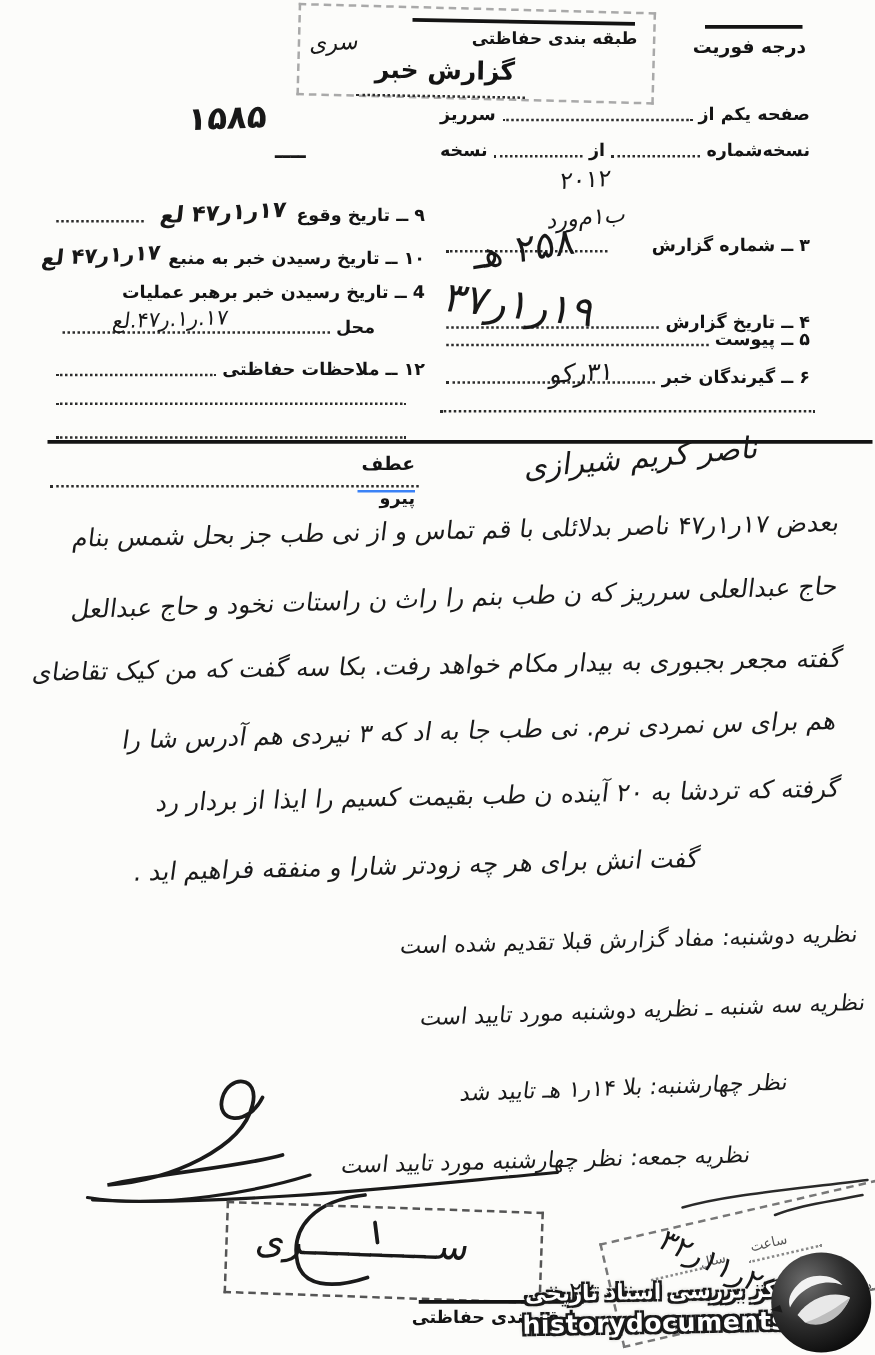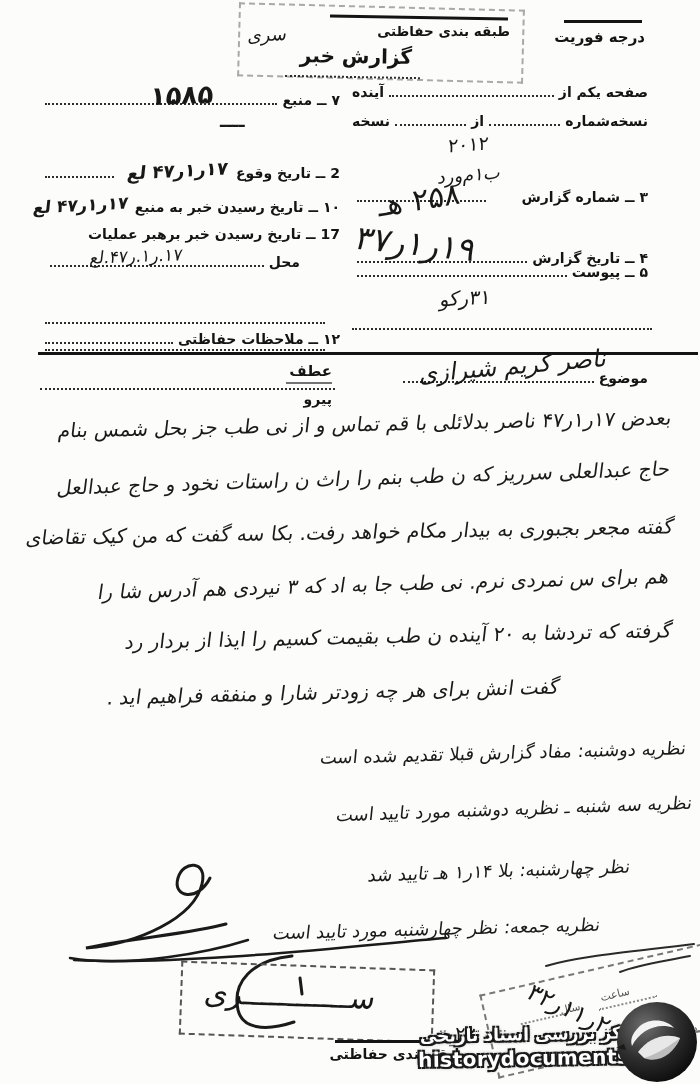--- a/index.html
+++ b/index.html
@@ -42,21 +42,21 @@
     <span class="lbl">طبقه بندی حفاظتی</span>
   </div>
   <div class="row" style="top:44px;left:292px;width:120px;font-size:20px;transform:rotate(1deg);">
     <span class="lbl">گزارش خبر</span>
   </div>
   <div class="dotline" style="top:74px;left:285px;width:135px;border-bottom-width:2px;transform:rotate(1deg);"></div>
 
   <div class="row" style="top:84px;right:52px;width:296px;">
     <span class="lbl">صفحه یکم از</span>
     <span class="lead"></span>
-    <span class="lbl">آینده</span>
+    <span class="lbl">سرریز</span>
   </div>
   <div class="row" style="top:113px;right:52px;width:296px;">
     <span class="lbl">نسخه‌شماره</span>
     <span class="lead"></span>
     <span class="lbl">از</span>
     <span class="lead"></span>
     <span class="lbl">نسخه</span>
   </div>
 
   <div class="hand" style="top:133px;left:448px;font-size:19px;transform:rotate(-4deg) skewX(-8deg);">۲۰۱۲</div>
@@ -73,69 +73,65 @@
     <span class="lbl">۴ ــ تاریخ گزارش</span>
     <span class="lead"></span>
   </div>
   <div class="hand" style="top:224px;left:356px;font-size:33px;transform:rotate(6deg) skewX(-10deg);">۱۹ر۱ر۳۷</div>
 
   <div class="row" style="top:264px;right:52px;width:296px;">
     <span class="lbl">۵ ــ پیوست</span>
     <span class="lead"></span>
   </div>
 
+  <div class="row" style="top:294px;right:52px;width:296px;">
+    <span class="lbl">۶ ــ گیرندگان خبر</span>
+    <span class="lead"></span>
+  </div>
   <div class="hand" style="top:286px;left:440px;font-size:20px;transform:rotate(-3deg) skewX(-9deg);">۳۱رکو</div>
 
   <div class="dotline" style="top:326px;right:48px;width:300px;"></div>
 
-  <div class="row" style="top:92px;right:360px;width:300px;">
-    <span class="lbl">۷ ــ منبع</span>
-    <span class="lead"></span>
-  </div>
   <div class="hand" style="top:80px;left:150px;font-size:26px;font-weight:700;transform:rotate(-2deg) skewX(-6deg);">۱۵۸۵</div>
 
   <div class="hand" style="top:110px;left:220px;font-size:18px;font-weight:700;">ــــ</div>
 
   <div class="row" style="top:160px;right:360px;width:300px;">
-    <span class="lbl">2 ــ تاریخ وقوع</span>
+    <span class="lbl">۹ ــ تاریخ وقوع</span>
     <span class="hand" style="position:relative;font-size:18px;margin:0 8px;transform:rotate(-3deg) skewX(-9deg);">۱۷ر۱ر۴۷ لع</span>
     <span class="lead"></span>
   </div>
 
   <div class="row" style="top:195px;right:360px;width:300px;">
     <span class="lbl">۱۰ ــ تاریخ رسیدن خبر به منبع</span>
     <span class="hand" style="position:relative;font-size:17px;margin:0 6px;transform:rotate(-3deg) skewX(-9deg);">۱۷ر۱ر۴۷ لع</span>
   </div>
 
   <div class="row" style="top:226px;right:360px;width:300px;">
-    <span class="lbl">17 ــ تاریخ رسیدن خبر برهبر عملیات</span>
+    <span class="lbl">4 ــ تاریخ رسیدن خبر برهبر عملیات</span>
   </div>
 
   <div class="row" style="top:254px;right:400px;width:255px;">
     <span class="lbl">محل</span>
     <span class="lead"></span>
   </div>
   <div class="hand" style="top:246px;left:90px;font-size:17px;transform:rotate(-2deg) skewX(-9deg);">۱۷.ر۱.ر۴۷.لع</div>
 
-  <div class="row" style="top:288px;right:360px;width:300px;margin-top:43px;">
+  <div class="row" style="top:288px;right:360px;width:300px;">
     <span class="lbl">۱۲ ــ ملاحظات حفاظتی</span>
     <span class="lead"></span>
   </div>
   <div class="dotline" style="top:320px;right:375px;width:280px;"></div>
   <div class="dotline" style="top:347px;right:375px;width:280px;"></div>
 
   <div class="solidline" style="top:352px;left:38px;width:660px;height:3px;"></div>
 
-  <div class="row" style="top:370px;right:52px;width:250px;">
-    <span class="lbl">موضوع</span>
-    <span class="lead"></span>
-  </div>
   <div class="hand" style="top:352px;left:420px;font-size:24px;transform:rotate(-5deg) skewX(-12deg);">ناصر کریم شیرازی</div>
 
-  <div class="row" style="top:362px;right:368px;width:46px;font-size:15px;border-bottom:2px solid #737373;padding-bottom:2px;">
+  <div class="row" style="top:362px;right:368px;width:46px;font-size:15px;border-bottom:2px solid #3b82f6;padding-bottom:12px;">
     <span class="lbl">عطف</span>
   </div>
   <div class="dotline" style="top:386px;left:40px;width:295px;"></div>
   <div class="row" style="top:391px;right:368px;width:46px;font-size:14px;">
     <span class="lbl">پیرو</span>
   </div>
 
   <div class="bodyline" style="top:412px;right:28px;">بعدض ۱۷ر۱ر۴۷ ناصر بدلائلی با قم تماس و از نی طب جز بحل شمس بنام</div>
   <div class="bodyline" style="top:466px;right:30px;transform:rotate(-1.8deg) skewX(-9deg);">حاج عبدالعلی سرریز که ن طب بنم را راث ن راستات نخود و حاج عبدالعل</div>
   <div class="bodyline" style="top:520px;right:26px;transform:rotate(-1deg) skewX(-8deg);">گفته مجعر بجبوری به بیدار مکام خواهد رفت. بکا سه گفت که من کیک تقاضای</div>

